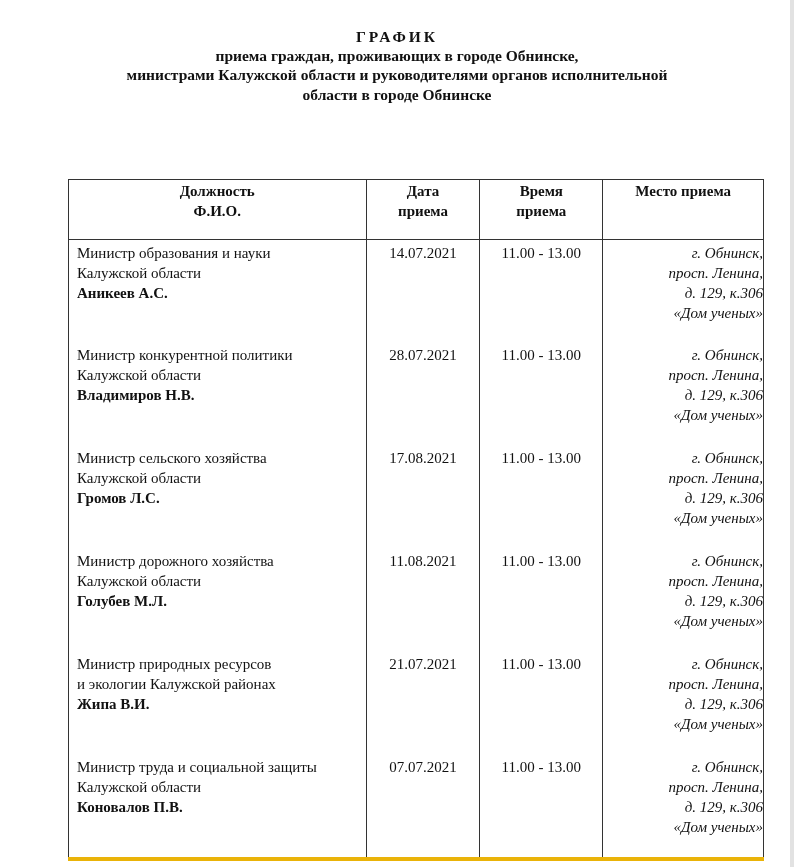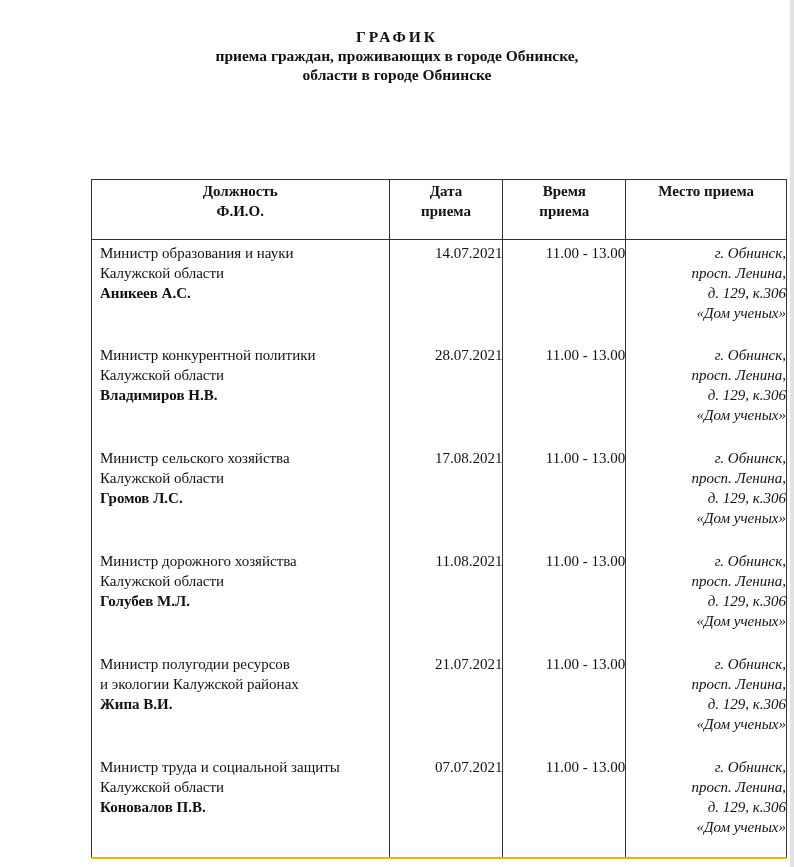--- a/index.html
+++ b/index.html
@@ -5,42 +5,43 @@
   html, body { margin: 0; padding: 0; }
   body {
     width: 794px; height: 867px; background: #ffffff; position: relative; overflow: hidden;
     font-family: "Liberation Serif", serif; color: #111;
   }
   .edge-strip { position: absolute; top: 0; right: 0; width: 4px; height: 867px; background: #e2e2e2; }
   .title-block { position: absolute; top: 27px; left: 0; width: 794px; text-align: center; font-weight: bold; font-size: 15.5px; line-height: 19.2px; }
   .title-block .t1 { letter-spacing: 3px; }
   table.schedule {
     position: absolute; left: 68px; top: 179px; width: 696px;
-    border-collapse: collapse; font-size: 15px; line-height: 20px; margin-left: 23px;
+    border-collapse: collapse; font-size: 15px; line-height: 20px;
   }
   table.schedule th, table.schedule td { border-left: 1px solid #333; border-right: 1px solid #333; vertical-align: top; padding: 0; }
   table.schedule thead th { border-top: 1px solid #333; border-bottom: 1px solid #333; height: 58px; font-weight: bold; text-align: center; padding-top: 1px; }
-  table.schedule tbody tr:last-child td { border-bottom: 2px solid #eab308; }
+  table.schedule tbody tr:last-child td { border-bottom: 4px solid #eab308; }
   .c1 { width: 297px; } .c2 { width: 113px; } .c3 { width: 122px; } .c4 { width: 160px; }
   td.pos { padding: 3px 0 0 8px !important; }
-  td.date, td.time { text-align: right; padding-top: 3px !important; }
+  td.date, td.time { text-align: center; padding-top: 3px !important; }
   td.place { text-align: right; padding-top: 3px !important; font-style: italic; }
   tr.row td { height: 100px; }
   tr.row:first-child td { height: 99px; }
   .name { font-weight: bold; }
   .line { display: block; }
 </style>
 </head>
 <body>
 
 <div class="edge-strip"></div>
 
 <div class="title-block">
   <div class="t1">ГРАФИК</div>
   <div>приема граждан, проживающих в городе Обнинске,</div>
+  <div>министрами Калужской области и руководителями органов исполнительной</div>
   <div>области в городе Обнинске</div>
 </div>
 
 <table class="schedule">
   <thead>
     <tr>
       <th class="c1">
         <span class="line">Должность</span>
         <span class="line">Ф.И.О.</span>
       </th>
@@ -113,21 +114,21 @@
         <td class="time">11.00 - 13.00</td>
         <td class="place">
           <span class="line">г. Обнинск,</span>
           <span class="line">просп. Ленина,</span>
           <span class="line">д. 129, к.306</span>
           <span class="line">«Дом ученых»</span>
         </td>
       </tr>
       <tr class="row">
         <td class="pos">
-          <span class="line">Министр полугодии ресурсов</span>
+          <span class="line">Министр природных ресурсов</span>
           <span class="line">и экологии  Калужской районах</span>
           <span class="line name">Жипа В.И.</span>
         </td>
         <td class="date">21.07.2021</td>
         <td class="time">11.00 - 13.00</td>
         <td class="place">
           <span class="line">г. Обнинск,</span>
           <span class="line">просп. Ленина,</span>
           <span class="line">д. 129, к.306</span>
           <span class="line">«Дом ученых»</span>

